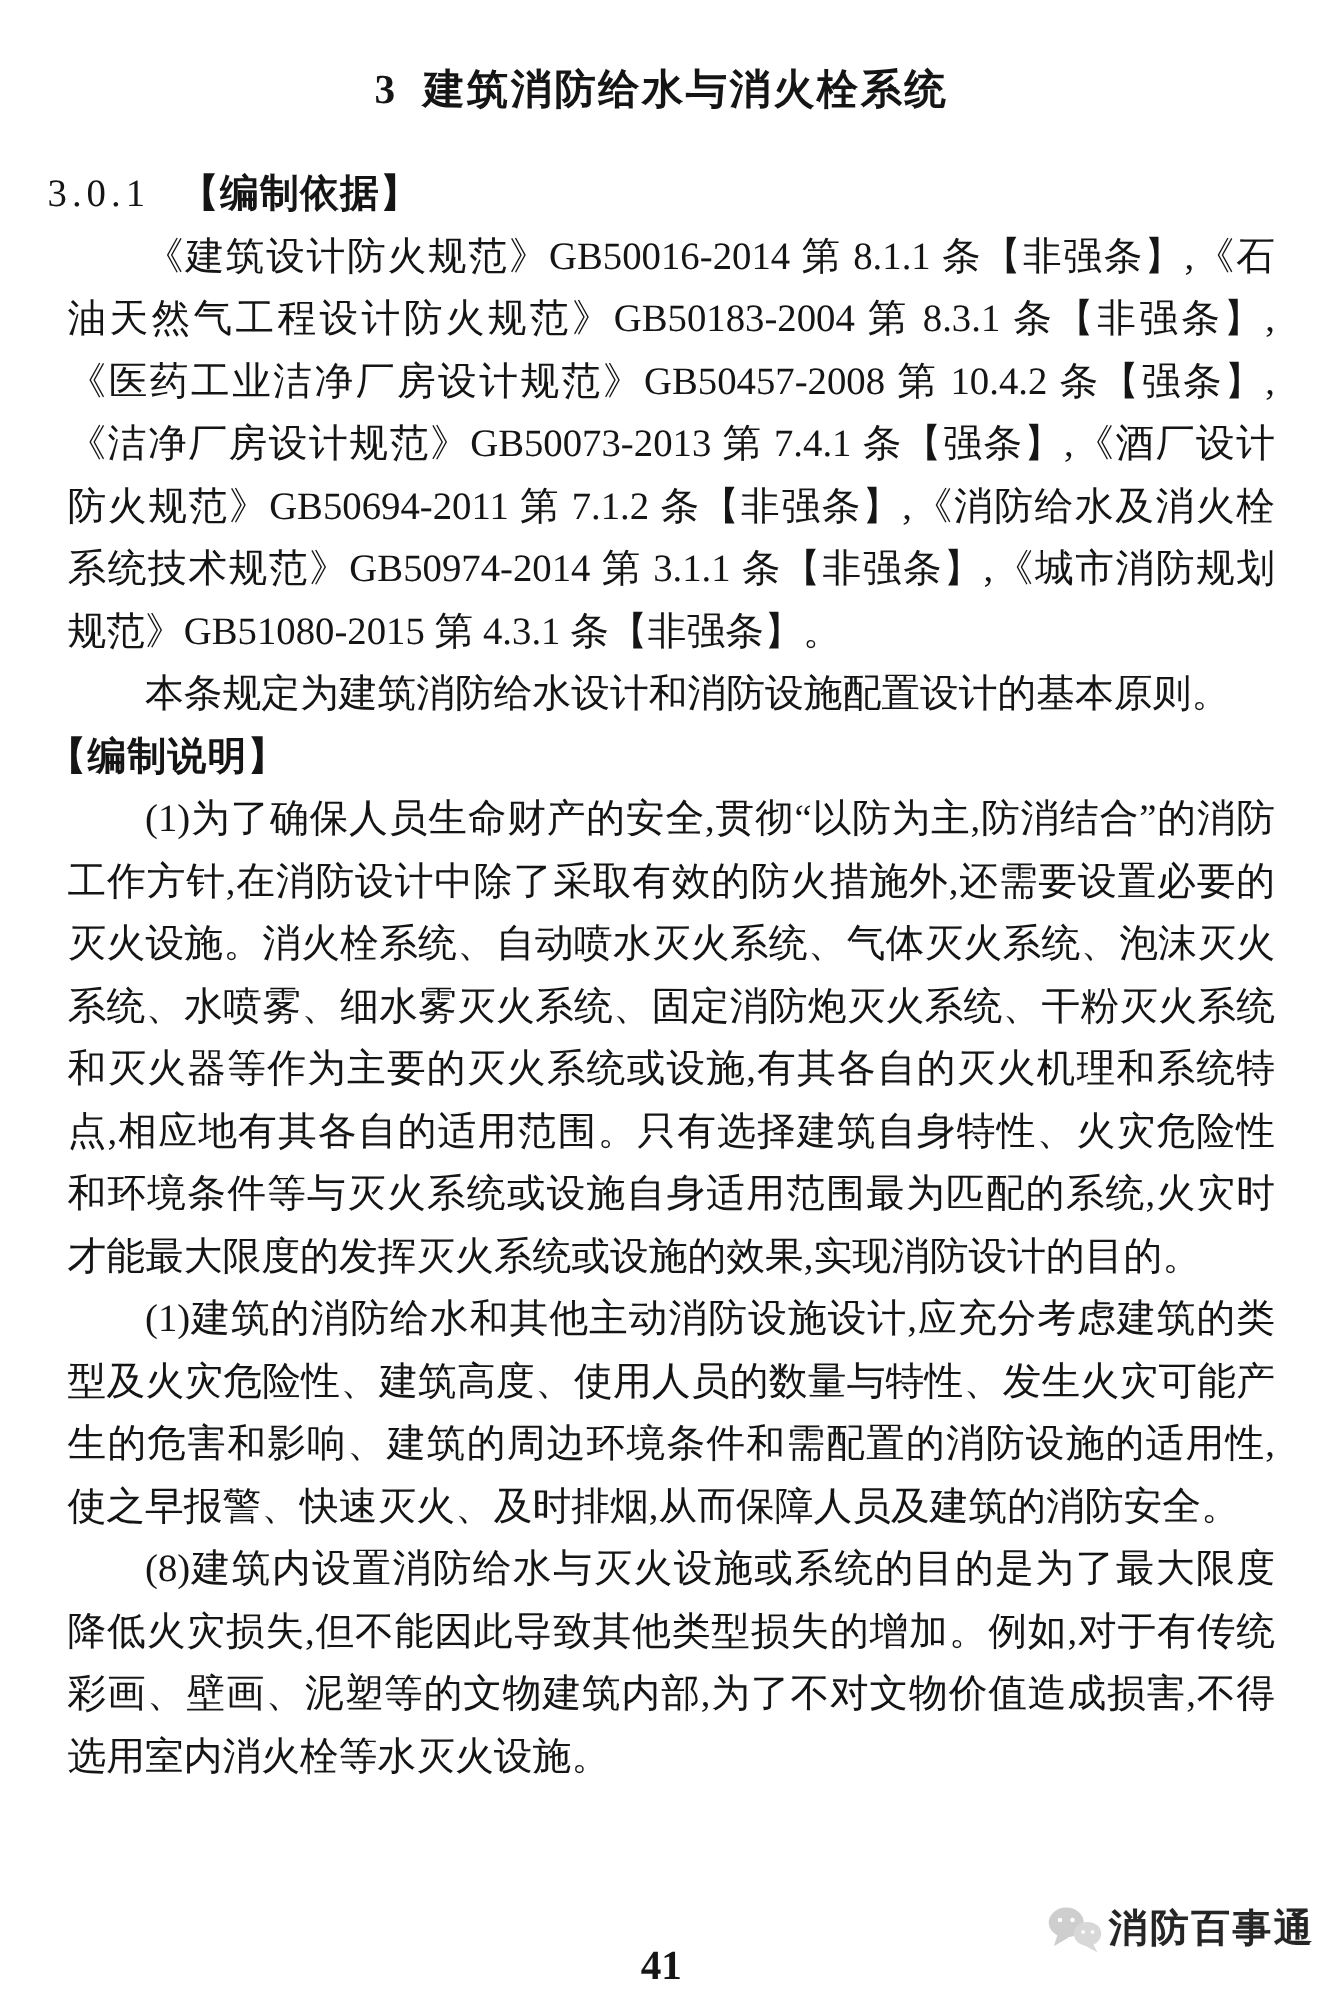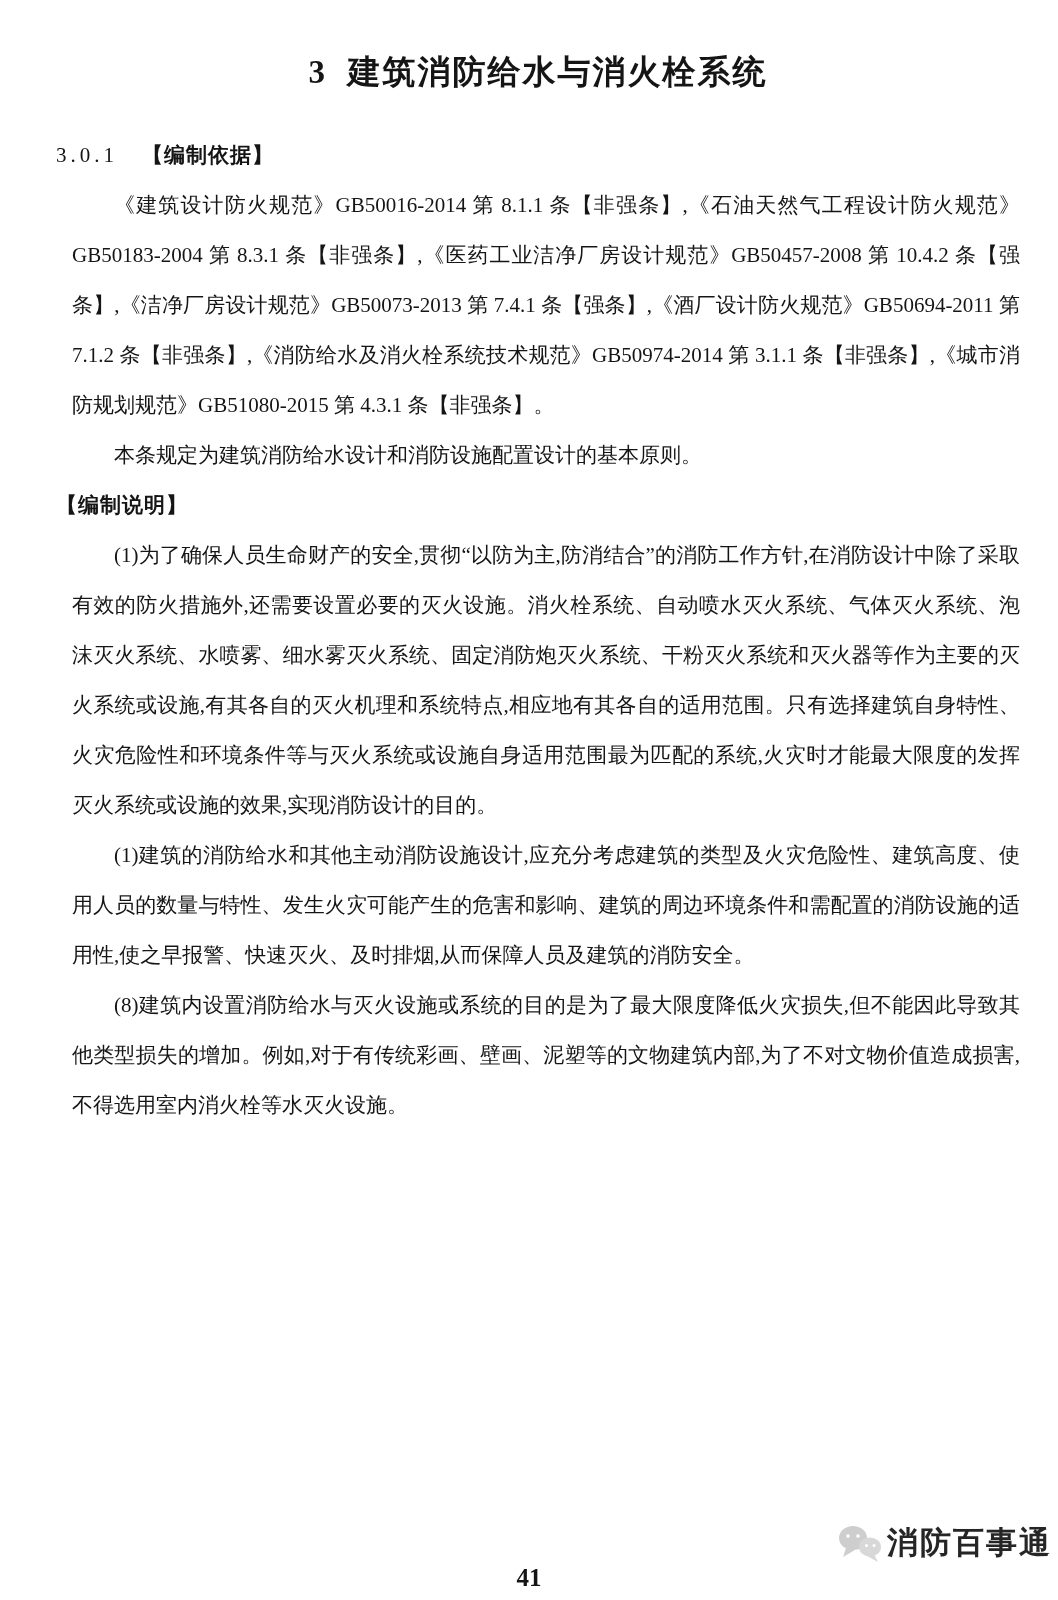--- a/index.html
+++ b/index.html
@@ -3,49 +3,49 @@
 <meta charset="utf-8">
 <style>
   html,body { margin:0; padding:0; background:#ffffff; }
   .page {
     position:relative;
     width:1058px; height:1600px;
     margin:0 auto;
     background:#ffffff;
     overflow:hidden;
     box-sizing:border-box;
-    padding:44px 38px 0 56px;
+    padding:44px 38px 0 38px;
     font-family:"Liberation Serif","DejaVu Serif",serif;
     color:#151515;
   }
   .doc-title {
     margin:6px 0 36px 0;
     text-align:center;
     font-size:33px;
     line-height:44px;
     font-weight:bold;
     letter-spacing:2px;
     white-space:pre;
   }
   .block {
     margin:0;
-    font-size:21px;
+    font-size:31px;
     line-height:50px;
     text-align:justify;
   }
   .block.paragraph { text-indent:2em;margin-left:16px; }
   .block.heading { text-indent:0; }
   .h-num { font-weight:normal; letter-spacing:4px; margin-right:24px; }
   .h-label { font-weight:bold; letter-spacing:1px; }
   .page-footer {
     position:absolute;
     left:0; bottom:8px;
     width:100%;
     text-align:center;
-    font-size:25px;
+    font-size:33px;
     font-weight:600;
   }
   .watermark {
     position:absolute;
     top:1522px; right:6px;
     display:flex;
     align-items:center;
     gap:4px;
     opacity:0.85;
     z-index:5;

